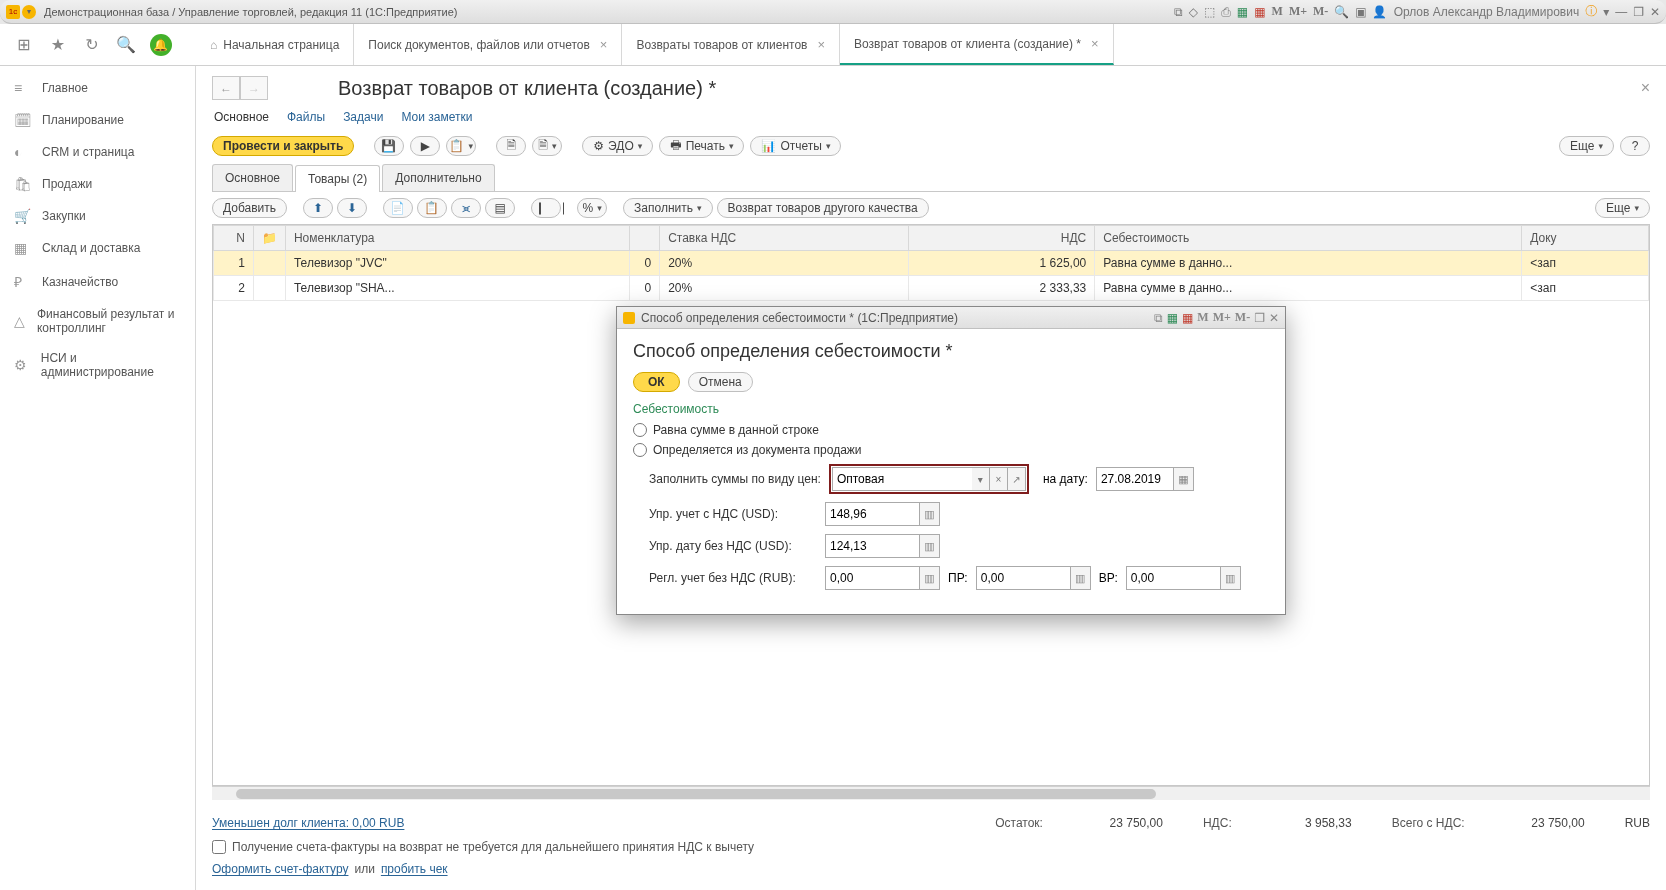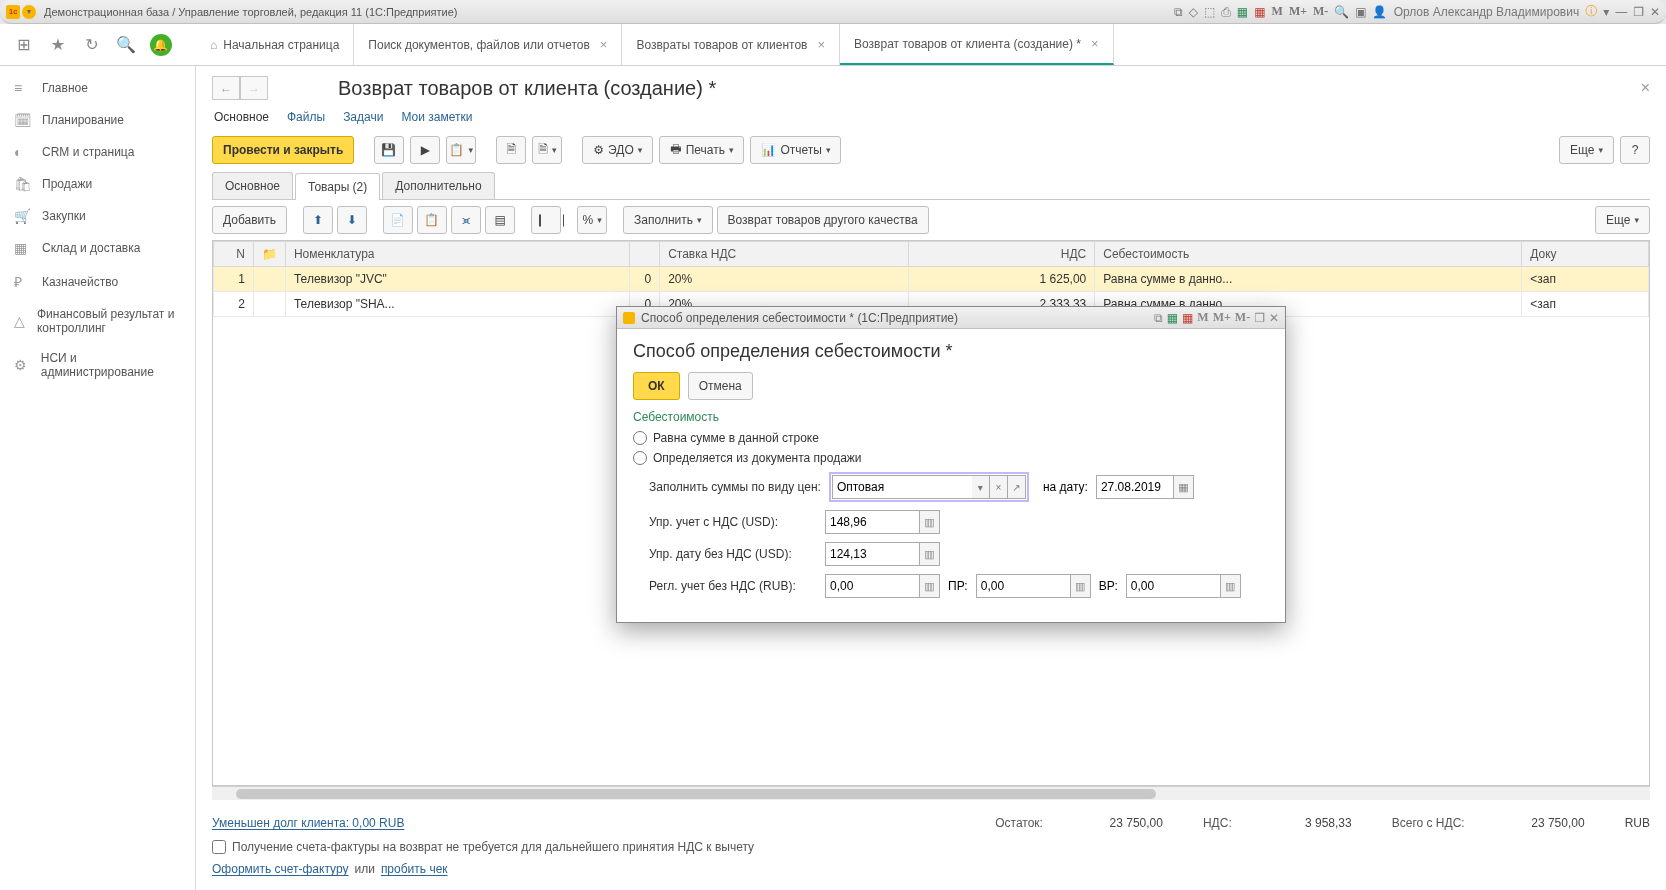--- a/index.html
+++ b/index.html
@@ -38,21 +38,21 @@
 .nav-arrows button { width: 28px; height: 24px; border: 1px solid #c8c8c8; background: #f8f8f8; color:#999; cursor:pointer;}
 .page-header-row { display: flex; align-items: center; gap: 40px; margin-top: 4px;}
 .page-title { font-size: 20px; color: #333; margin-left: 30px; }
 .close-page { margin-left: auto; color: #999; font-size: 16px; cursor:pointer;}
 
 .subtabs { display: flex; gap: 18px; padding: 10px 2px 8px 2px; }
 .subtabs a { color: #2a6496; cursor:pointer; }
 .subtabs .current { color: #333; }
 
 .action-bar { display: flex; align-items: center; gap: 6px; padding: 4px 0 8px 0; }
-.btn { height: 28px; border: 1px solid #bfbfbf; background: #f7f7f7; border-radius: 3px; padding: 0 10px; display:flex; align-items:center; gap:4px; cursor:pointer; color:#444;}
+.btn { height: 20px; border: 1px solid #bfbfbf; background: #f7f7f7; border-radius: 14px; padding: 0 10px; display:flex; align-items:center; gap:4px; cursor:pointer; color:#444;}
 .btn.primary { background: #ffd94a; border-color: #d4a900; font-weight: bold; color:#333;}
 .btn.icon { padding: 0 6px; width: 30px; justify-content:center;}
 .btn .car { font-size: 9px; color:#555; }
 .sep { width: 8px; }
 .spacer { flex: 1; }
 
 .doc-tabs { display: flex; border-bottom: 1px solid #c8c8c8; }
 .doc-tab { padding: 6px 12px; border: 1px solid #c8c8c8; border-bottom: none; background: #f0f0f0; margin-right: 2px; border-radius: 3px 3px 0 0; cursor:pointer; color:#444;}
 .doc-tab.active { background: #fff; position:relative; top:1px;}
 
@@ -85,21 +85,21 @@
 .modal-h { font-size: 18px; color:#333; margin-bottom: 10px;}
 .modal-btns { display:flex; gap:8px; margin-bottom: 10px;}
 .section-h { color: #2e8b57; margin: 6px 0 4px 0;}
 .radio-row { display:flex; align-items:center; gap:6px; padding: 3px 0; color:#333;}
 .radio-row input { width:14px; height:14px;}
 .form-row { display:flex; align-items:center; gap:8px; padding: 4px 0 4px 16px;}
 .form-row label { min-width: 168px; color:#333;}
 .inp { height: 24px; border:1px solid #aaa; padding: 0 4px; background:#fff; }
 .inp.num { text-align:left; width: 95px;}
 .calc { width:20px; height:24px; border:1px solid #aaa; border-left:none; background:#f4f4f4; display:flex;align-items:center;justify-content:center; color:#888; cursor:pointer; font-size:11px;}
-.combo { display:flex; border: 2px solid #c4b5fd; padding:1px; }
+.combo { display:flex; border: 2px solid #7f1d1d; padding:1px; }
 .combo .inp { width: 140px; border-right:none;}
 .combo .cbtn { width:18px; height:24px; border:1px solid #aaa; border-left:none; background:#f4f4f4; display:flex;align-items:center;justify-content:center; color:#777; font-size:10px; cursor:pointer;}
 .date-box { display:flex; }
 .date-box .inp { width: 78px;}
 .group { display:flex; }
 .scroll-placeholder { height:14px; background:#f0f0f0; border-top:1px solid #d0d0d0; display:flex; align-items:center;}
 .scroll-placeholder .thumb{ height:10px; background:#c8c8c8; border-radius:5px; margin-left:24px; width: 64%;}
 </style>
 </head>
 <body>

